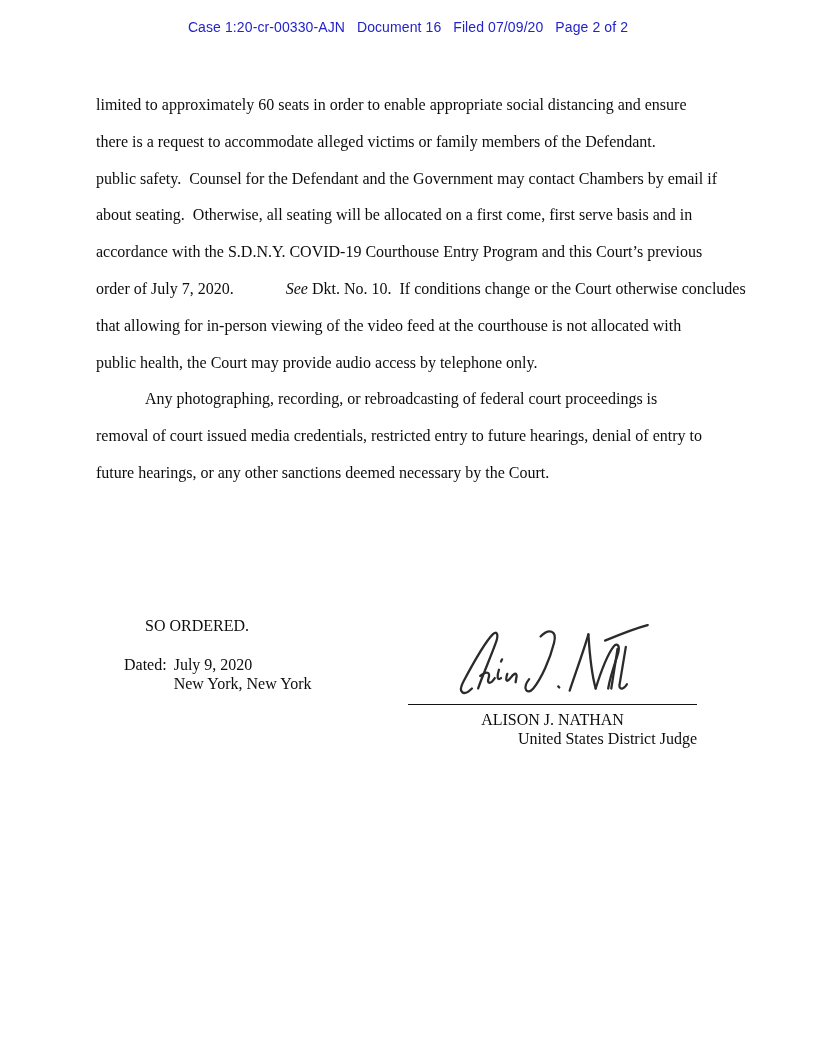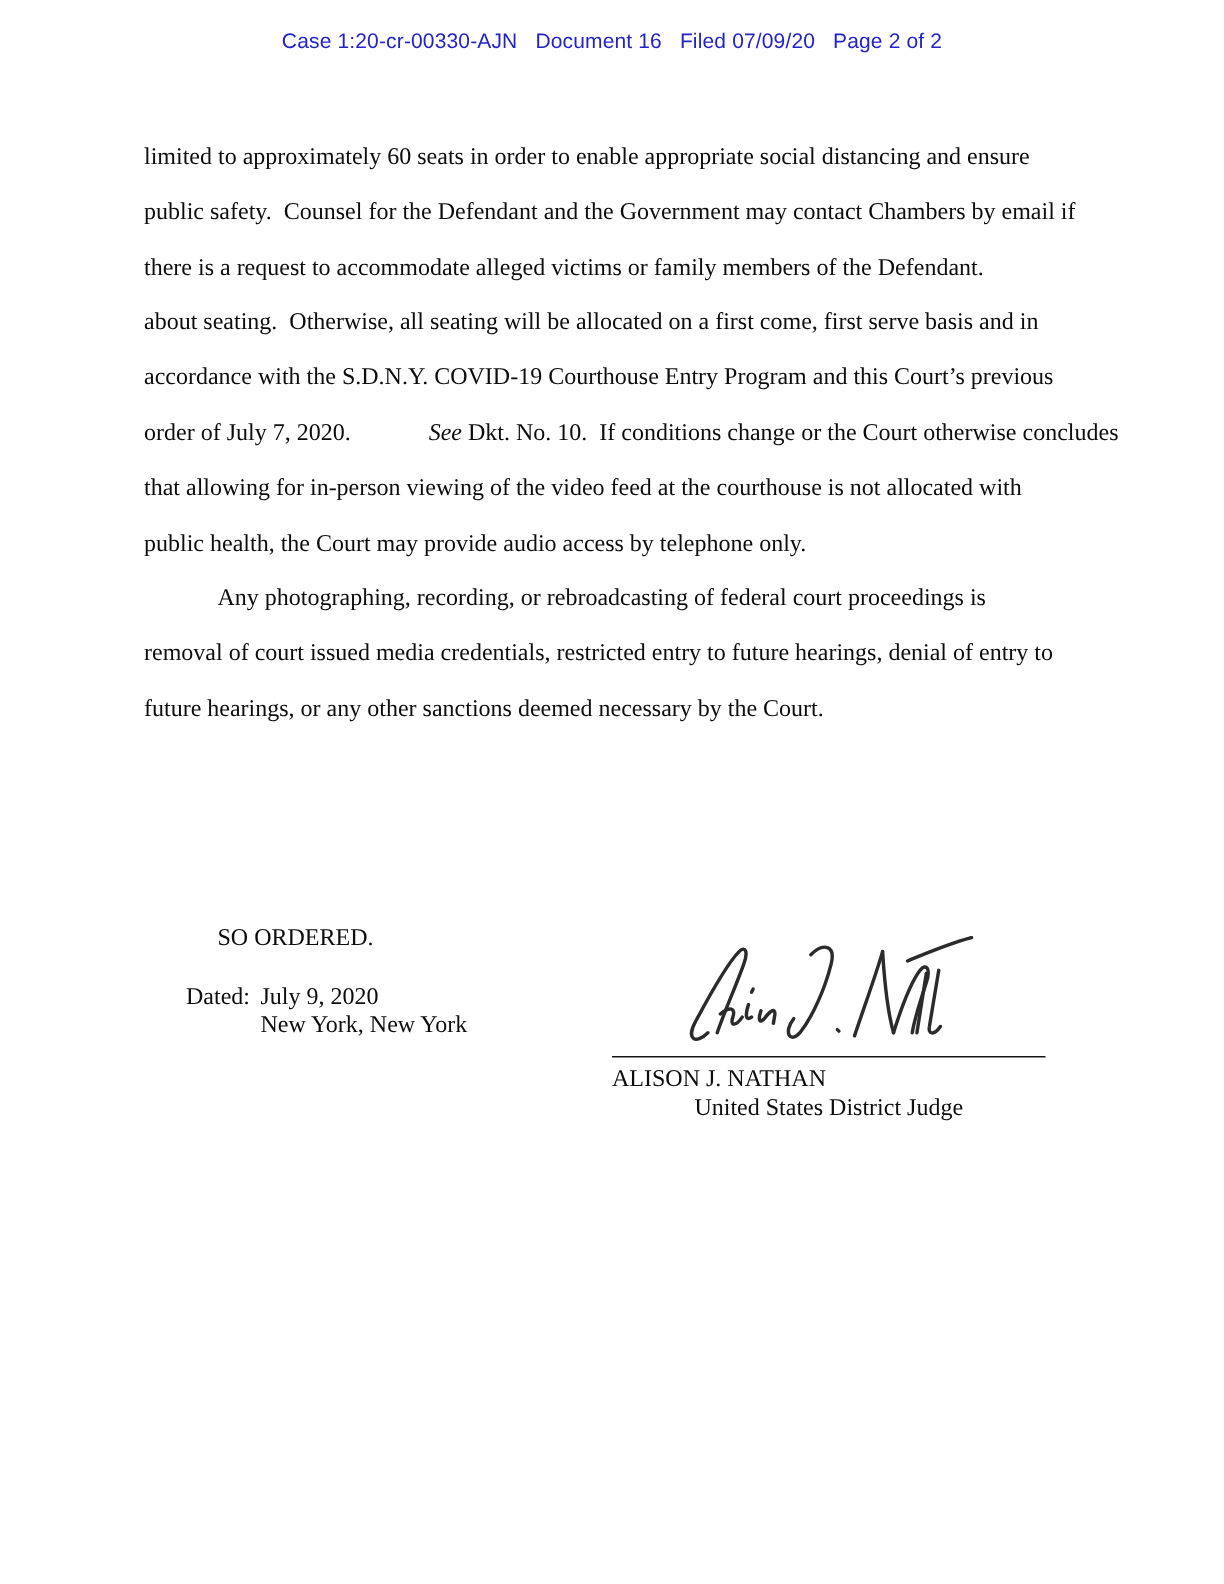--- a/index.html
+++ b/index.html
@@ -61,45 +61,46 @@
     left: 408px;
     top: 704px;
     width: 289px;
     border-top: 1.6px solid #141414;
   }
   .sig-name {
     position: absolute;
     left: 408px;
     top: 710px;
     width: 289px;
+    text-align: center;
     font-size: 16px;
     line-height: 19px;
     font-family: Liberation Serif, serif;
   }
   .sig-title {
     position: absolute;
     left: 408px;
     top: 729px;
     width: 289px;
-    text-align: center;
+    text-align: right;
     font-size: 16px;
     line-height: 19px;
   }
 </style>
 </head>
 <body>
 
 <div class="page">
 
   <div class="stamp">Case 1:20-cr-00330-AJN   Document 16   Filed 07/09/20   Page 2 of 2</div>
 
   <div class="content">
     <div class="line">limited to approximately 60 seats in order to enable appropriate social distancing and ensure</div>
+    <div class="line">there is a request to accommodate alleged victims or family members of the Defendant.</div>
     <div class="line">public safety.  Counsel for the Defendant and the Government may contact Chambers by email if</div>
-    <div class="line">there is a request to accommodate alleged victims or family members of the Defendant.</div>
     <div class="line">about seating.  Otherwise, all seating will be allocated on a first come, first serve basis and in</div>
     <div class="line">accordance with the S.D.N.Y. COVID-19 Courthouse Entry Program and this Court’s previous</div>
     <div class="line"><span>order of July 7, 2020.  </span><span class="it">See</span><span> Dkt. No. 10.  If conditions change or the Court otherwise concludes</span></div>
     <div class="line">that allowing for in-person viewing of the video feed at the courthouse is not allocated with</div>
     <div class="line">public health, the Court may provide audio access by telephone only.</div>
     <div class="line indent">Any photographing, recording, or rebroadcasting of federal court proceedings is</div>
     <div class="line">removal of court issued media credentials, restricted entry to future hearings, denial of entry to</div>
     <div class="line">future hearings, or any other sanctions deemed necessary by the Court.</div>
   </div>
 

